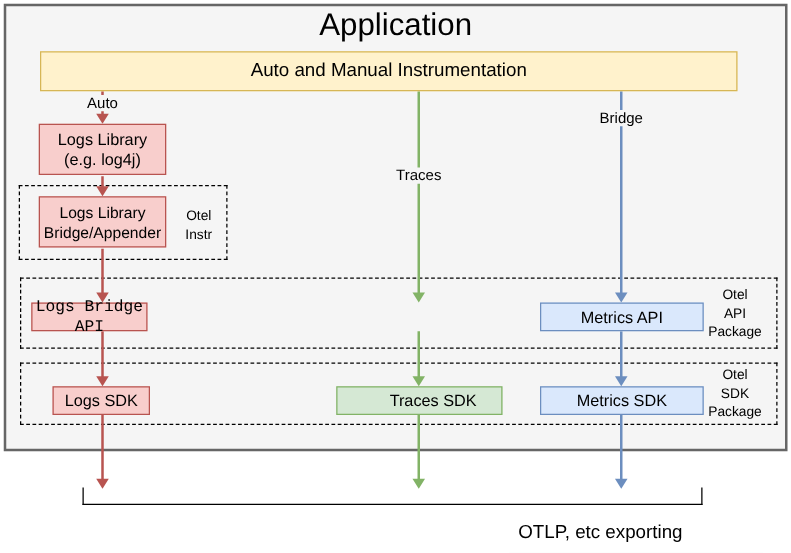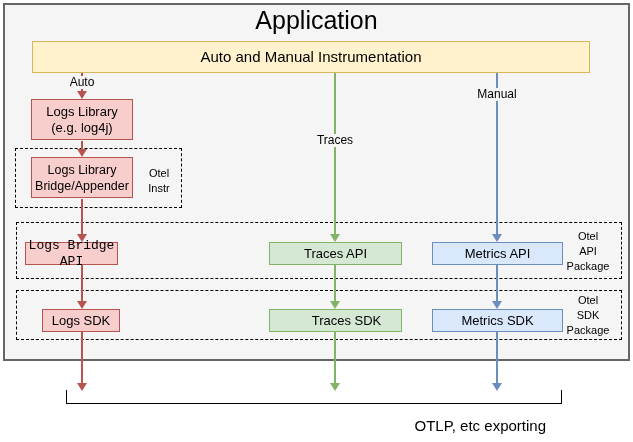--- a/index.html
+++ b/index.html
@@ -77,21 +77,20 @@
 SDK
 Package</div>
 
   <div class="abs node pink" style="left:31px;top:99px;width:102px;height:41px;">Logs Library
 (e.g. log4j)</div>
   <div class="abs node pink" style="left:31px;top:157px;width:102px;height:41px;font-size:12.5px;">Logs Library
 Bridge/Appender</div>
   <div class="abs node pink" style="left:25px;top:242px;width:93px;height:23px;font-family:Liberation Mono, monospace;">Logs Bridge API</div>
   <div class="abs node pink" style="left:42px;top:309px;width:78px;height:23px;">Logs SDK</div>
 
-  <div class="abs node green" style="left:269px;top:242px;width:133px;height:23px;">Traces API</div>
   <div class="abs node green" style="left:269px;top:309px;width:133px;height:23px;padding-left:22px;">Traces SDK</div>
 
   <div class="abs node blue" style="left:432px;top:242px;width:131px;height:23px;">Metrics API</div>
   <div class="abs node blue" style="left:432px;top:309px;width:131px;height:23px;">Metrics SDK</div>
 
   <div class="abs arrow red" style="left:77px;top:73px;height:26px;">
       <span class="shaft"></span>
       <span class="head"></span>
     </div>
   <div class="abs arrow red" style="left:77px;top:141px;height:16px;">
@@ -132,18 +131,18 @@
       <span class="shaft"></span>
       <span class="head"></span>
     </div>
   <div class="abs arrow blu" style="left:492px;top:331px;height:60px;">
       <span class="shaft"></span>
       <span class="head"></span>
     </div>
 
   <div class="abs flow-label" style="left:61px;top:76px;width:42px;">Auto</div>
   <div class="abs flow-label" style="left:310px;top:90px;width:50px;margin-top:44px;">Traces</div>
-  <div class="abs flow-label" style="left:471px;top:88px;width:52px;">Manual</div>
+  <div class="abs flow-label" style="left:471px;top:88px;width:52px;">Bridge</div>
 
   <div class="abs" id="bracket"></div>
   <div class="abs" id="footer-label">OTLP, etc exporting</div>
 
 </div>
 
 </body></html>

